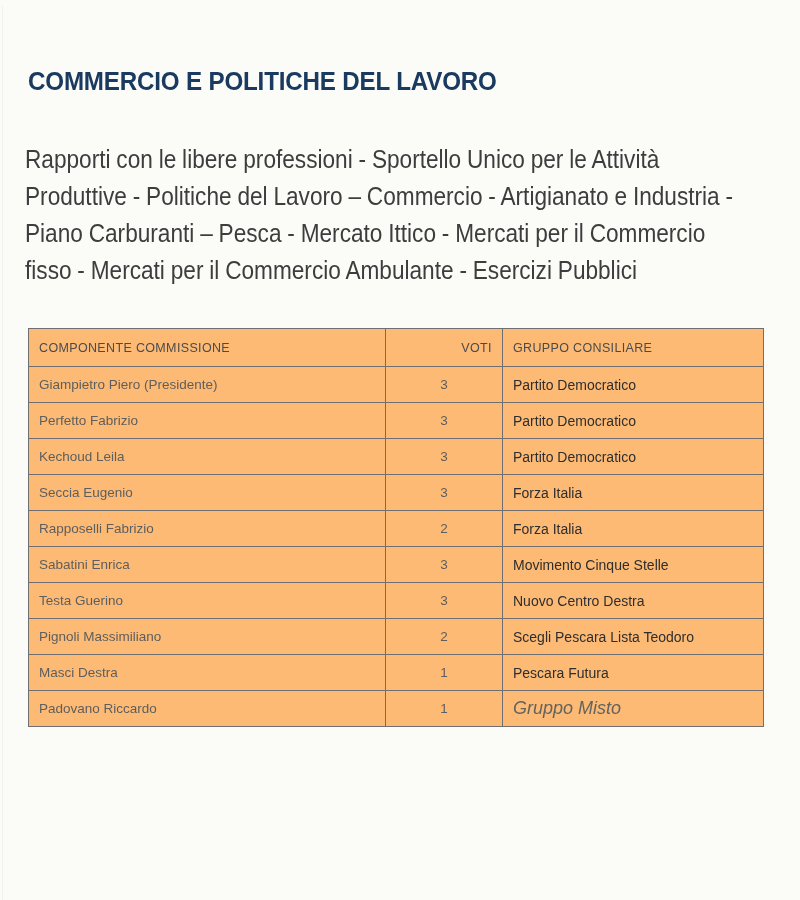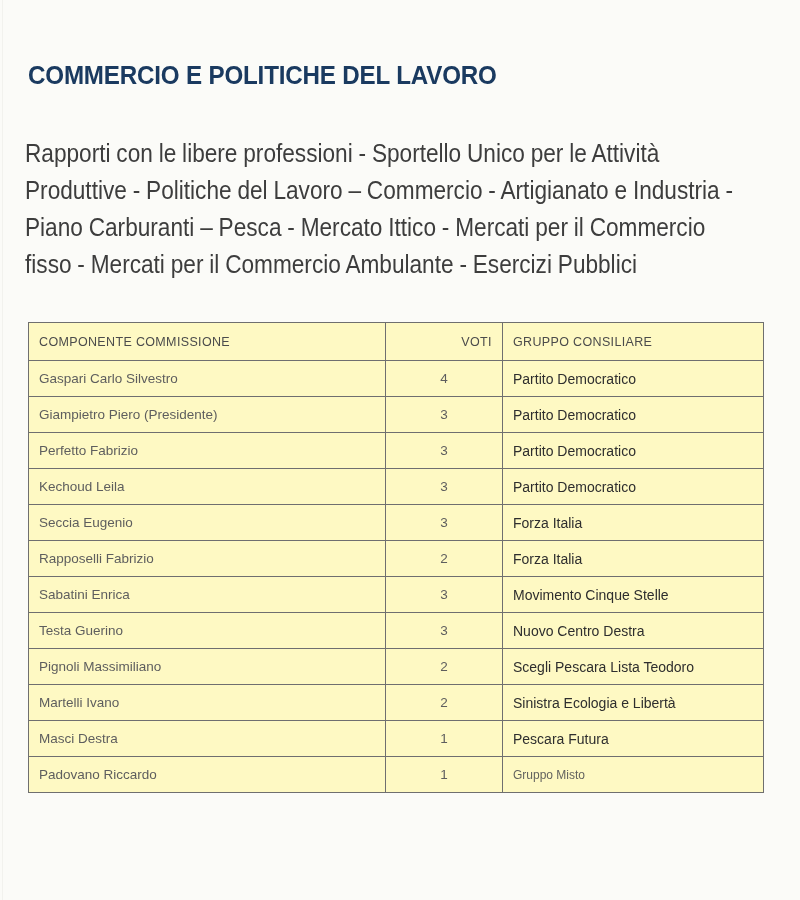--- a/index.html
+++ b/index.html
@@ -12,20 +12,21 @@
     background: #fbfbf8;
     font-family: "Liberation Sans", sans-serif;
     overflow: hidden;
   }
   .page {
     position: relative;
     width: 800px;
     height: 828px;
     box-sizing: border-box;
     background: #fbfbf8;
+    margin-top: 6px;
   }
   .edge-rule {
     position: absolute;
     left: 2px;
     top: 0;
     width: 1px;
     height: 900px;
     background: #f2f2ee;
   }
 
@@ -64,21 +65,21 @@
   .table-wrap {
     position: absolute;
     left: 28px;
     top: 322px;
     width: 735px;
   }
   table.committee {
     border-collapse: collapse;
     width: 735px;
     table-layout: fixed;
-    background: #fef9c3;
+    background: #fdba74;
   }
   table.committee th,
   table.committee td {
     border: 1px solid #6f6f6f;
     padding: 0 10px;
     height: 36px;
     vertical-align: middle;
     font-family: "Liberation Sans", sans-serif;
     box-sizing: border-box;
   }
@@ -109,21 +110,22 @@
     color: #5e5e5e;
     text-align: center;
   }
   td.group {
     font-size: 14px;
     color: #2e2e2e;
     text-align: left;
   }
   tr:last-child td.group {
     color: #63635f;
-    font-size: 12px;
+    font-size: 18px;
+    font-style: italic;
   }
 </style>
 </head>
 <body>
 
 <div class="page">
 
   <div class="edge-rule"></div>
 
   <h1 class="page-title">COMMERCIO E POLITICHE DEL LAVORO</h1>
@@ -139,25 +141,20 @@
       </colgroup>
       <thead>
         <tr>
           <th class="name-h">COMPONENTE COMMISSIONE</th>
           <th class="votes-h">VOTI</th>
           <th class="group-h">GRUPPO CONSILIARE</th>
         </tr>
       </thead>
       <tbody>
         <tr>
-          <td class="name">Gaspari Carlo Silvestro</td>
-          <td class="votes">4</td>
-          <td class="group">Partito Democratico</td>
-        </tr>
-        <tr>
           <td class="name">Giampietro Piero (Presidente)</td>
           <td class="votes">3</td>
           <td class="group">Partito Democratico</td>
         </tr>
         <tr>
           <td class="name">Perfetto Fabrizio</td>
           <td class="votes">3</td>
           <td class="group">Partito Democratico</td>
         </tr>
         <tr>
@@ -184,25 +181,20 @@
           <td class="name">Testa Guerino</td>
           <td class="votes">3</td>
           <td class="group">Nuovo Centro Destra</td>
         </tr>
         <tr>
           <td class="name">Pignoli Massimiliano</td>
           <td class="votes">2</td>
           <td class="group">Scegli Pescara Lista Teodoro</td>
         </tr>
         <tr>
-          <td class="name">Martelli Ivano</td>
-          <td class="votes">2</td>
-          <td class="group">Sinistra Ecologia e Libertà</td>
-        </tr>
-        <tr>
           <td class="name">Masci Destra</td>
           <td class="votes">1</td>
           <td class="group">Pescara Futura</td>
         </tr>
         <tr>
           <td class="name">Padovano Riccardo</td>
           <td class="votes">1</td>
           <td class="group">Gruppo Misto</td>
         </tr>
       </tbody>

